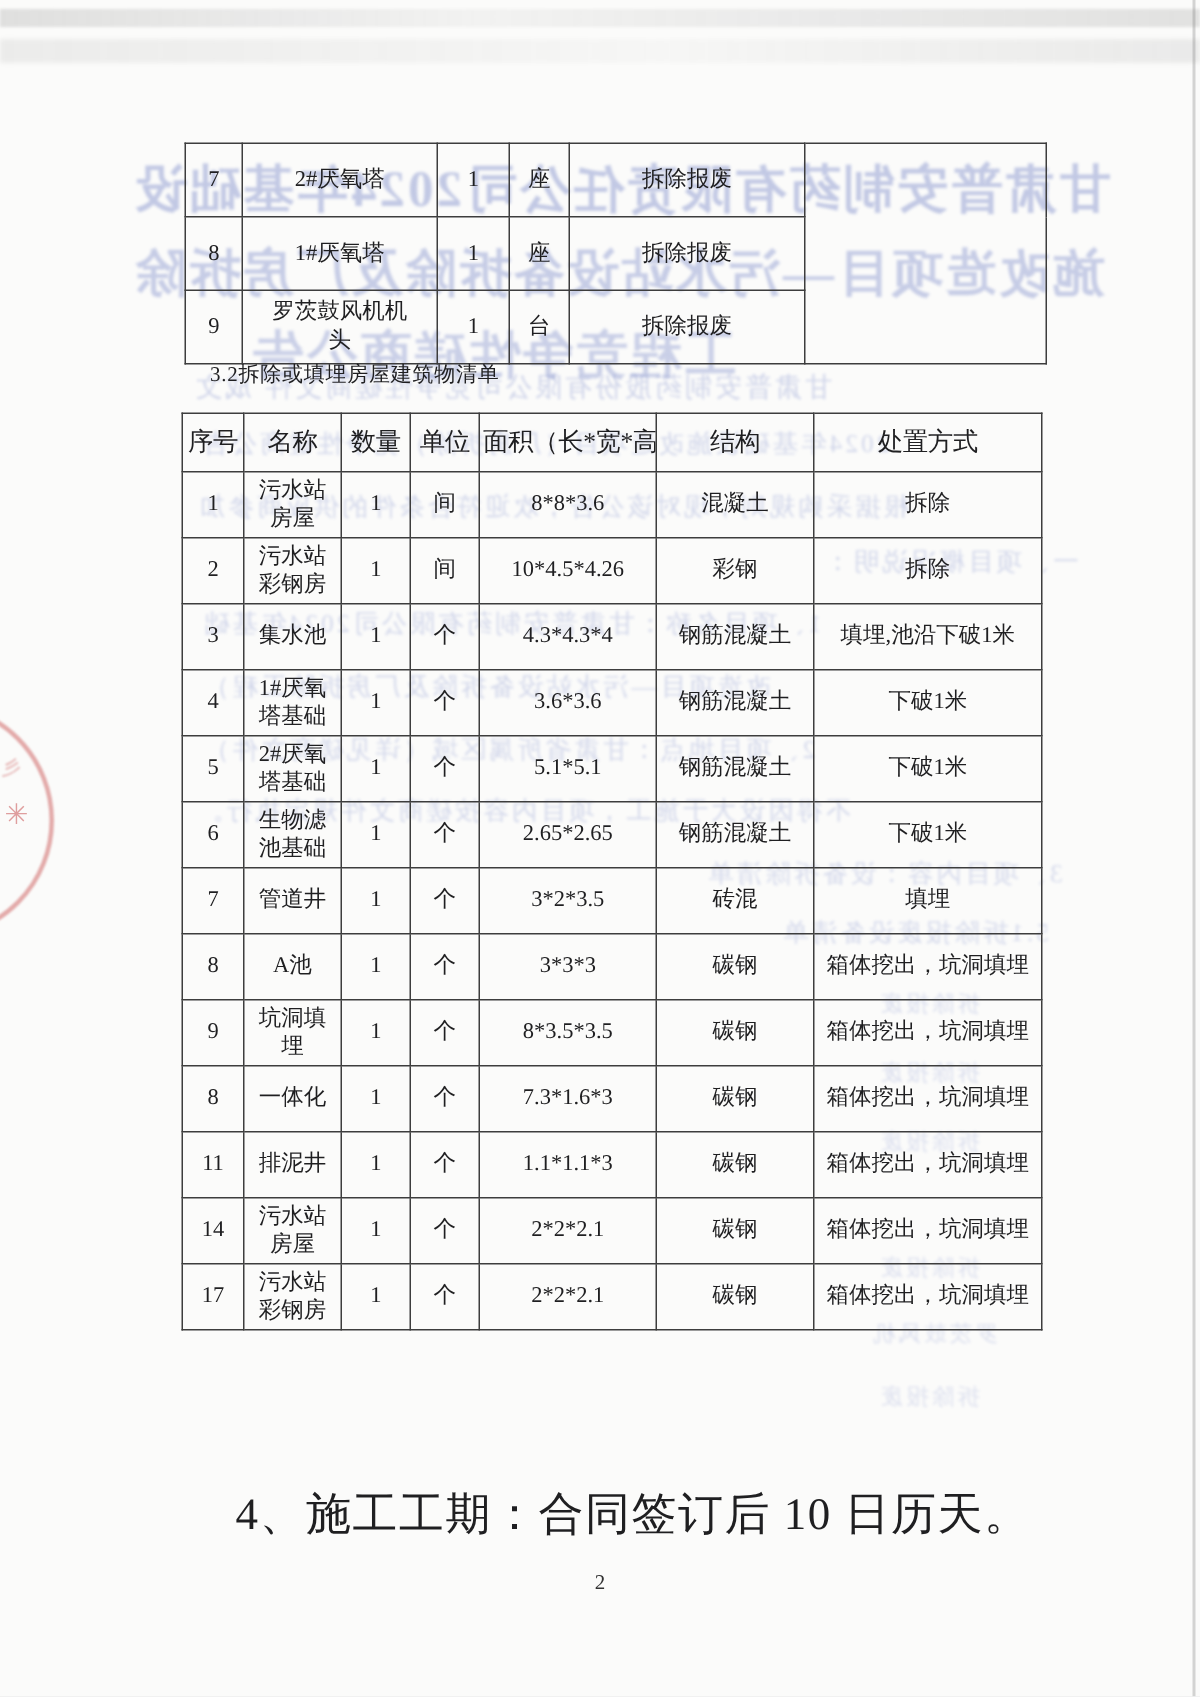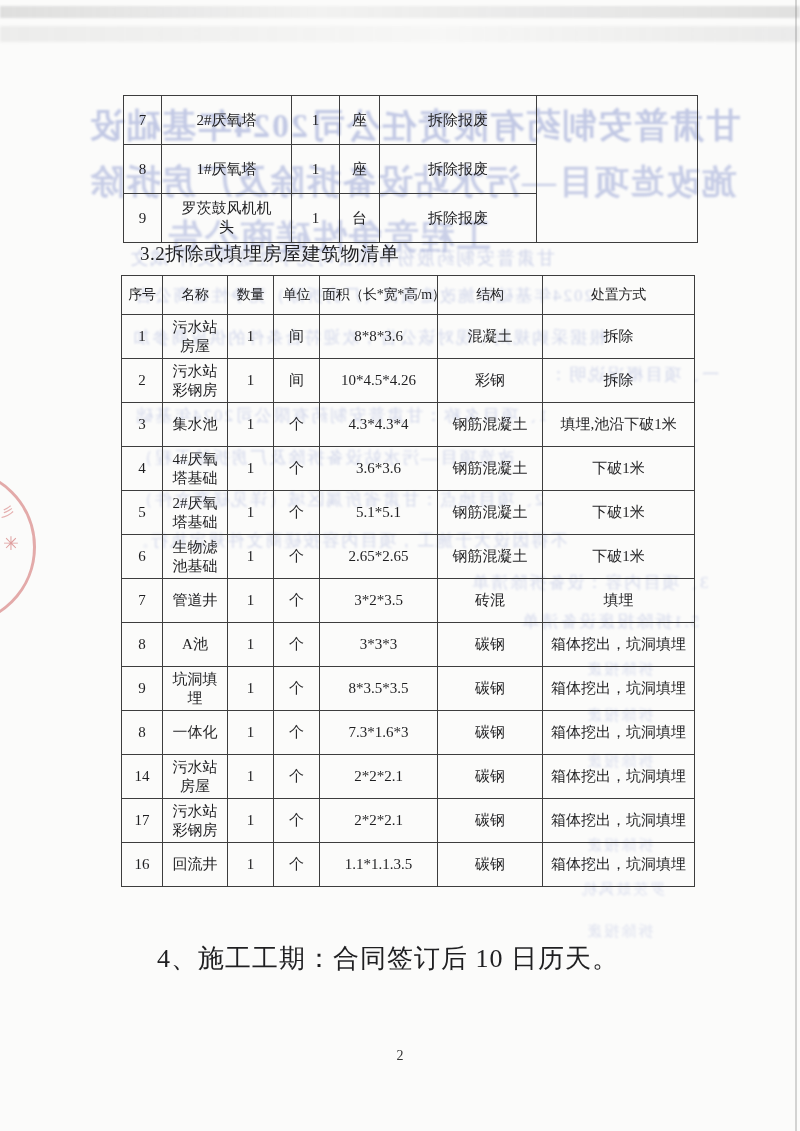--- a/index.html
+++ b/index.html
@@ -44,29 +44,29 @@
     font-size:15px; color:var(--ink);
   }
   .tbl td,.tbl th{
     border:1px solid var(--border); text-align:center; vertical-align:middle;
     font-weight:normal; padding:2px 6px; line-height:1.25; overflow:hidden;
   }
   .top-tbl{left:123px; top:95px; width:574px; font-size:16px;}
   .top-tbl td{height:44px;}
   .top-tbl td.c-name{padding:2px 14px;text-align:center;}
   .main-tbl{left:121px; top:275px; width:573px;}
-  .main-tbl th{height:34px; font-size:14px; letter-spacing:-0.3px; white-space:nowrap; padding:2px 2px;}
+  .main-tbl th{height:34px; font-size:17px; letter-spacing:-0.3px; white-space:nowrap; padding:2px 2px;}
   .main-tbl td{height:39px; font-size:15px;}
   .main-tbl td.c-name{padding:2px 6px;}
   
   .section-title{
-    position:absolute; left:140px; top:241px; font-size:19px; letter-spacing:.5px;
+    position:absolute; left:140px; top:241px; font-size:14px; letter-spacing:.5px;
   }
   .footer-line{
-    position:absolute; left:157px; top:941px; font-size:26px; letter-spacing:1px;
+    position:absolute; left:157px; top:989px; font-size:30px; letter-spacing:1px;
   }
   .page-number{
     position:absolute; left:0; top:1048px; width:100%; text-align:center;
     font-size:14px; color:#333;
   }
 </style>
 </head>
 <body>
 
 <div class="page">
@@ -182,21 +182,21 @@
           <td>3</td>
           <td class="c-name">集水池</td>
           <td>1</td>
           <td>个</td>
           <td>4.3*4.3*4</td>
           <td>钢筋混凝土</td>
           <td>填埋,池沿下破1米</td>
         </tr>
         <tr>
           <td>4</td>
-          <td class="c-name">4#厌氧塔基础</td>
+          <td class="c-name">1#厌氧塔基础</td>
           <td>1</td>
           <td>个</td>
           <td>3.6*3.6</td>
           <td>钢筋混凝土</td>
           <td>下破1米</td>
         </tr>
         <tr>
           <td>5</td>
           <td class="c-name">2#厌氧塔基础</td>
           <td>1</td>
@@ -244,46 +244,46 @@
         <tr>
           <td>8</td>
           <td class="c-name">一体化</td>
           <td>1</td>
           <td>个</td>
           <td>7.3*1.6*3</td>
           <td>碳钢</td>
           <td>箱体挖出，坑洞填埋</td>
         </tr>
         <tr>
+          <td>11</td>
+          <td class="c-name">排泥井</td>
+          <td>1</td>
+          <td>个</td>
+          <td>1.1*1.1*3</td>
+          <td>碳钢</td>
+          <td>箱体挖出，坑洞填埋</td>
+        </tr>
+        <tr>
           <td>14</td>
           <td class="c-name">污水站房屋</td>
           <td>1</td>
           <td>个</td>
           <td>2*2*2.1</td>
           <td>碳钢</td>
           <td>箱体挖出，坑洞填埋</td>
         </tr>
         <tr>
           <td>17</td>
           <td class="c-name">污水站彩钢房</td>
           <td>1</td>
           <td>个</td>
           <td>2*2*2.1</td>
           <td>碳钢</td>
           <td>箱体挖出，坑洞填埋</td>
         </tr>
-        <tr>
-          <td>16</td>
-          <td class="c-name">回流井</td>
-          <td>1</td>
-          <td>个</td>
-          <td>1.1*1.1.3.5</td>
-          <td>碳钢</td>
-          <td>箱体挖出，坑洞填埋</td>
-        </tr>
       </tbody>
   </table>
 
   <div class="footer-line">4、施工工期：合同签订后 10 日历天。</div>
 
   <div class="page-number">2</div>
 
 </div>
 
 </body></html>

